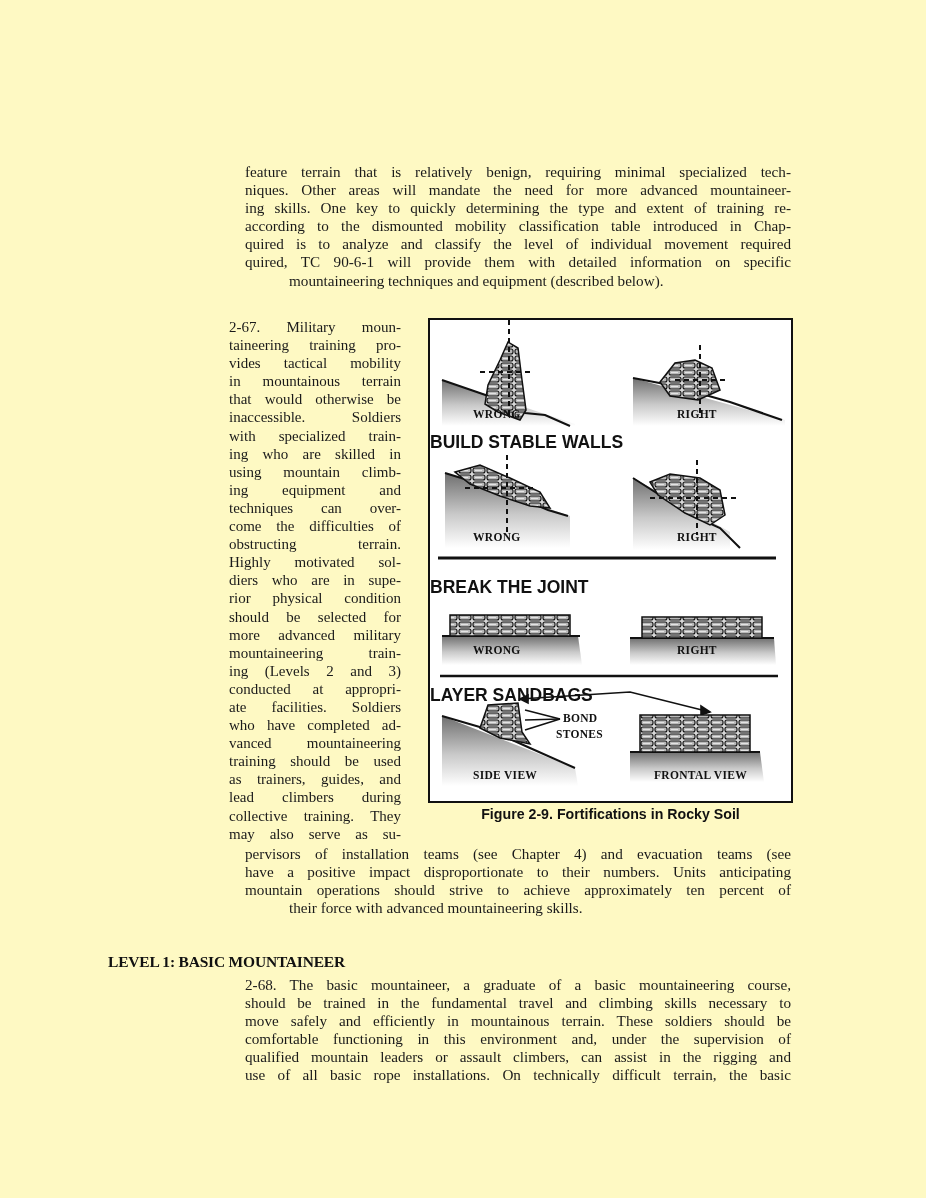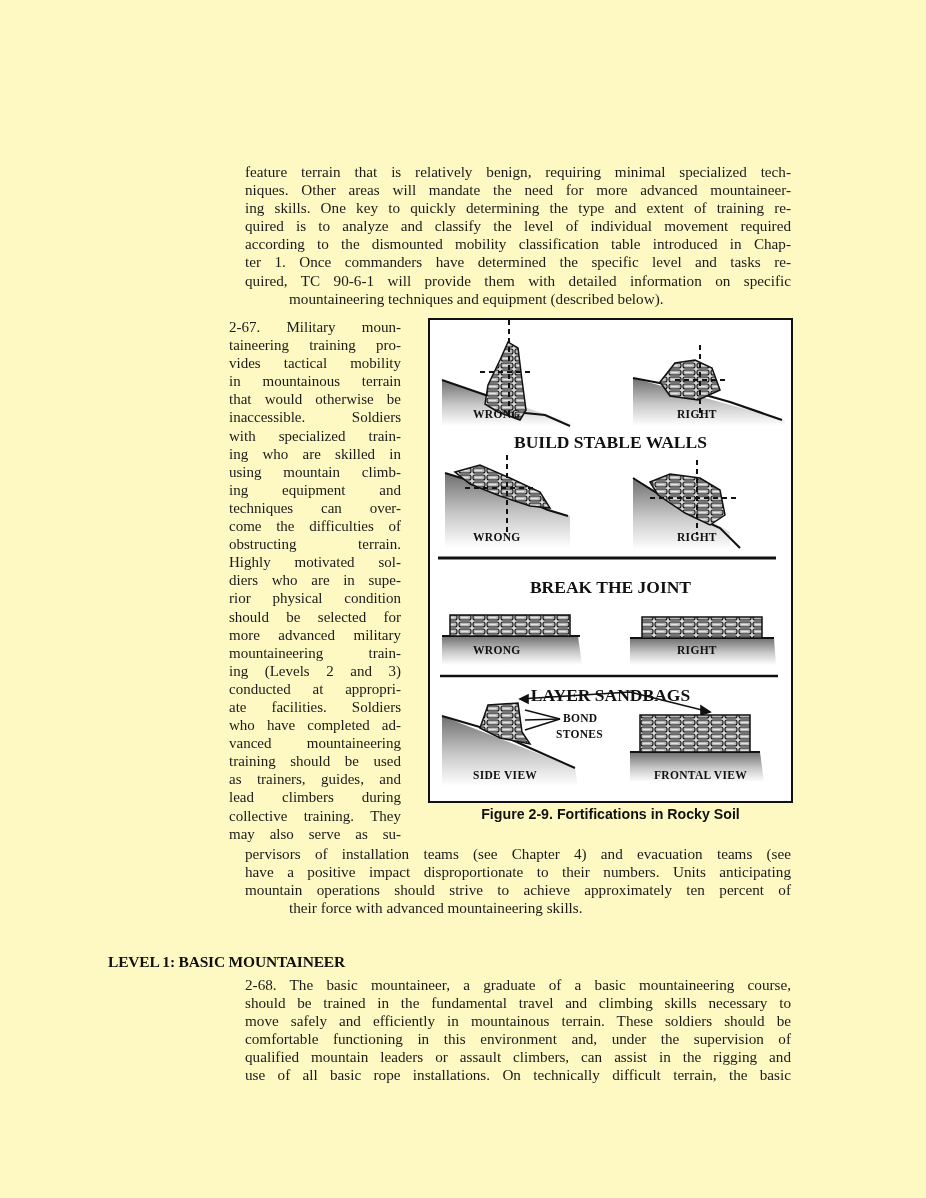--- a/index.html
+++ b/index.html
@@ -29,42 +29,41 @@
   .figure-box {
     position: absolute; left: 428px; top: 318px; width: 361px; height: 481px;
     border: 2px solid #111; background: #fff;
   }
   .figure-caption {
     position: absolute; left: 428px; top: 806px; width: 365px; text-align: center;
     font-family: "Liberation Sans", "DejaVu Sans", sans-serif; font-weight: bold;
     font-size: 14.2px; color: #111;
   }
   .fig-title {
-    position: absolute; width: 100%; text-align: center;
-    font-family: Liberation Serif, serif; font-weight: bold;
+    position: absolute; width: 100%; 
+    font-family: Liberation Sans, sans-serif; font-weight: bold;
     font-size: 17.5px; color: #111;
   }
   .fig-label {
     position: absolute; font-family: "Liberation Serif", "DejaVu Serif", serif;
     font-weight: bold; font-size: 11.5px; color: #111; letter-spacing: 0.3px;
   }
   svg.fig { position: absolute; left: 0; top: 0; }
 </style>
 </head>
 <body>
 
 <div class="page">
 
   <div class="para para-intro serif">
     <span class="line">feature terrain that is relatively benign, requiring minimal specialized tech-</span>
     <span class="line">niques. Other areas will mandate the need for more advanced mountaineer-</span>
     <span class="line">ing skills. One key to quickly determining the type and extent of training re-</span>
+    <span class="line">according to the dismounted mobility classification table introduced in Chap-</span>
     <span class="line">quired is to analyze and classify the level of individual movement required</span>
-    <span class="line">according to the dismounted mobility classification table introduced in Chap-</span>
-    <span class="line">ter 1. Once commanders have determined the specific level and tasks re-</span>
     <span class="line">quired, TC 90-6-1 will provide them with detailed information on specific</span>
     <span class="line last">mountaineering techniques and equipment (described below).</span>
   </div>
 
   <div class="para-side serif">
     <span class="line">2-67. Military moun-</span>
     <span class="line">taineering training pro-</span>
     <span class="line">vides tactical mobility</span>
     <span class="line">in mountainous terrain</span>
     <span class="line">that would otherwise be</span>

